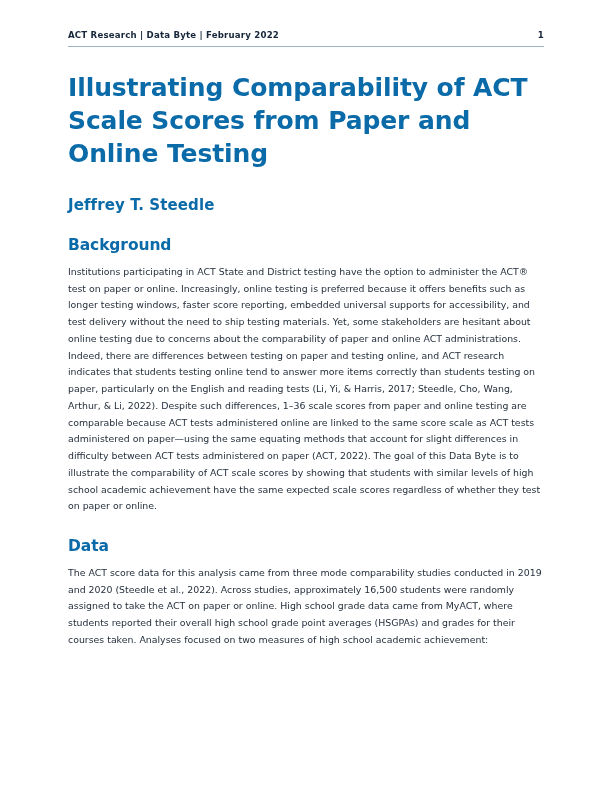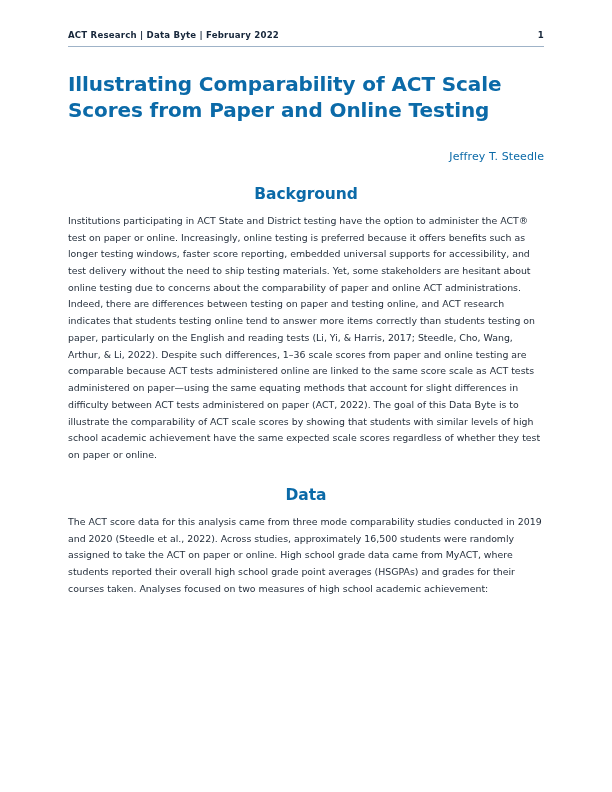--- a/index.html
+++ b/index.html
@@ -34,42 +34,40 @@
     border-bottom: 1.4px solid #9fb3c8;
     gap: 8px;
   }
   .header-left {
     white-space: nowrap;
   }
   .header-right {
     white-space: nowrap;
   }
   h1.doc-title {
-    font-size: 20px;
+    font-size: 25px;
     line-height: 1.32;
     color: #0b6aa8;
     font-weight: bold;
     margin: 24px 0 0 0;
     letter-spacing: -0.1px;
   }
   .author {
     margin-top: 26px;
-    font-size: 11px;
-    font-weight: normal;
+    font-size: 15px;
+    font-weight: bold;
     color: #0b6aa8;
     letter-spacing: 0.1px;
-    text-align: right;
   }
   h2.section {
     font-size: 15.5px;
     color: #0b6aa8;
     font-weight: bold;
     margin: 22px 0 10px 0;
     letter-spacing: -0.1px;
-    text-align: center;
   }
   p.body-text {
     font-size: 9.4px;
     line-height: 1.78;
     color: #1f2a37;
     margin: 8px 0 2px 0;
     text-align: left;
   }
   ul.bullets {
     margin: 12px 0 0 0;

